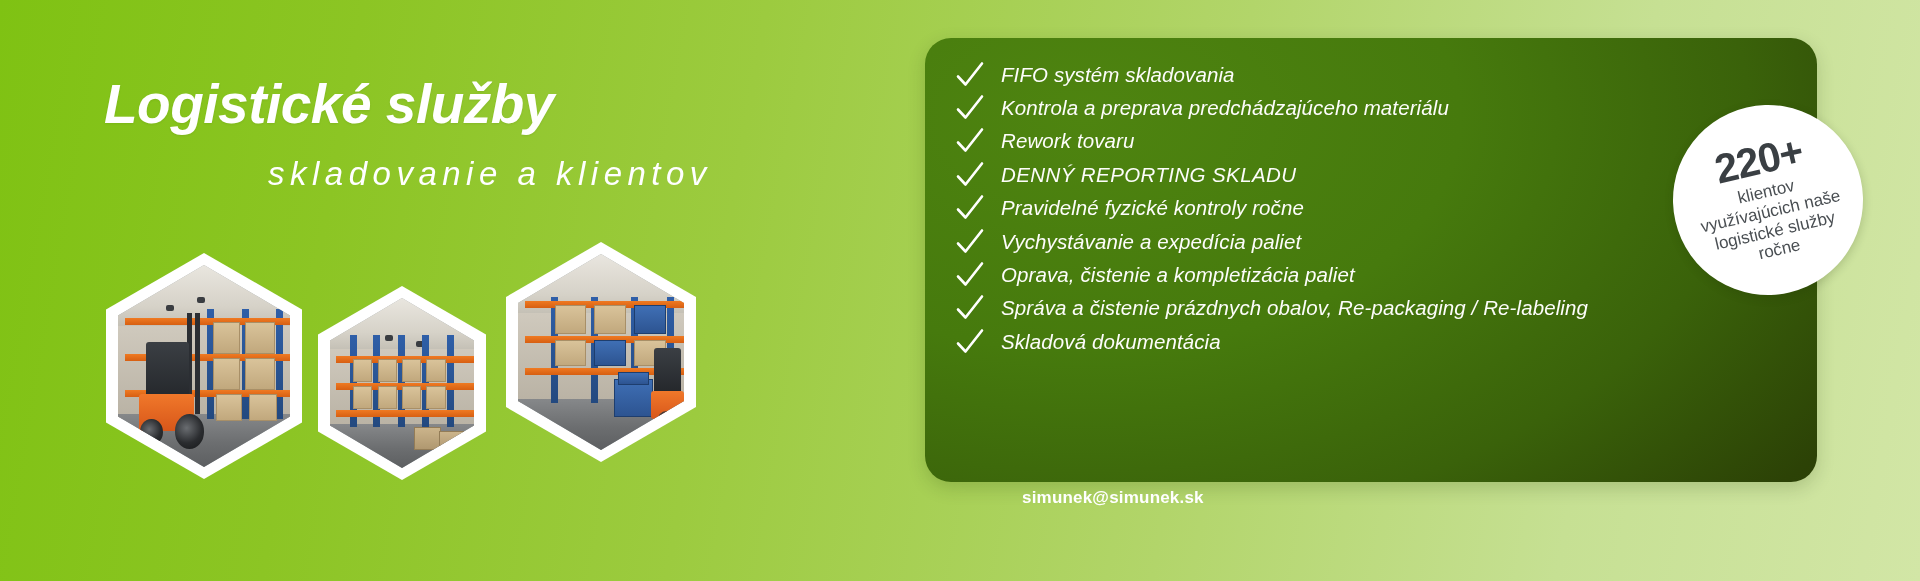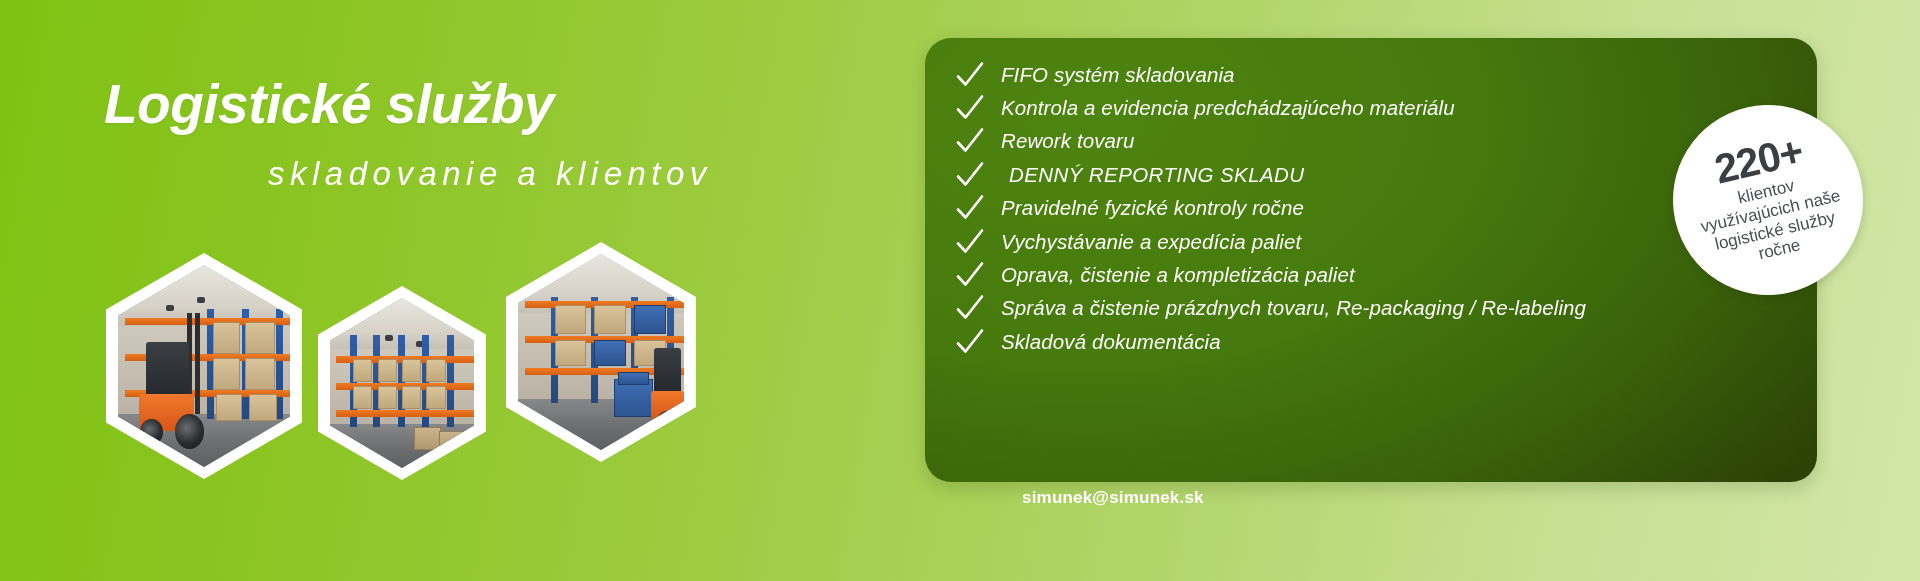--- a/index.html
+++ b/index.html
@@ -192,21 +192,20 @@
   }
   .check-label {
     font-size: 20.5px;
     font-weight: 400;
     color: #fdfdfb;
     white-space: nowrap;
     letter-spacing: 0.1px;
   }
   .check-label.upper {
     letter-spacing: 0.4px;
-    margin-left: 8px;
   }
 
   
   .badge {
     position: absolute;
     left: 1673px;
     top: 105px;
     width: 190px;
     height: 190px;
     border-radius: 50%;
@@ -354,21 +353,21 @@
     <li class="check-item">
           <svg class="check-icon" viewBox="0 0 34 34">
             <path d="M5 18.5 L12.5 26.5 L29 5.5" fill="none" stroke="#ffffff" stroke-width="2.6" stroke-linecap="round" stroke-linejoin="round"></path>
           </svg>
           <span class="check-label">FIFO systém skladovania</span>
         </li>
         <li class="check-item">
           <svg class="check-icon" viewBox="0 0 34 34">
             <path d="M5 18.5 L12.5 26.5 L29 5.5" fill="none" stroke="#ffffff" stroke-width="2.6" stroke-linecap="round" stroke-linejoin="round"></path>
           </svg>
-          <span class="check-label">Kontrola a evidencia predchádzajúceho materiálu</span>
+          <span class="check-label">Kontrola a preprava predchádzajúceho materiálu</span>
         </li>
         <li class="check-item">
           <svg class="check-icon" viewBox="0 0 34 34">
             <path d="M5 18.5 L12.5 26.5 L29 5.5" fill="none" stroke="#ffffff" stroke-width="2.6" stroke-linecap="round" stroke-linejoin="round"></path>
           </svg>
           <span class="check-label">Rework tovaru</span>
         </li>
         <li class="check-item">
           <svg class="check-icon" viewBox="0 0 34 34">
             <path d="M5 18.5 L12.5 26.5 L29 5.5" fill="none" stroke="#ffffff" stroke-width="2.6" stroke-linecap="round" stroke-linejoin="round"></path>
@@ -390,21 +389,21 @@
         <li class="check-item">
           <svg class="check-icon" viewBox="0 0 34 34">
             <path d="M5 18.5 L12.5 26.5 L29 5.5" fill="none" stroke="#ffffff" stroke-width="2.6" stroke-linecap="round" stroke-linejoin="round"></path>
           </svg>
           <span class="check-label">Oprava, čistenie a kompletizácia paliet</span>
         </li>
         <li class="check-item">
           <svg class="check-icon" viewBox="0 0 34 34">
             <path d="M5 18.5 L12.5 26.5 L29 5.5" fill="none" stroke="#ffffff" stroke-width="2.6" stroke-linecap="round" stroke-linejoin="round"></path>
           </svg>
-          <span class="check-label">Správa a čistenie prázdnych tovaru, Re-packaging / Re-labeling</span>
+          <span class="check-label">Správa a čistenie prázdnych obalov, Re-packaging / Re-labeling</span>
         </li>
         <li class="check-item">
           <svg class="check-icon" viewBox="0 0 34 34">
             <path d="M5 18.5 L12.5 26.5 L29 5.5" fill="none" stroke="#ffffff" stroke-width="2.6" stroke-linecap="round" stroke-linejoin="round"></path>
           </svg>
           <span class="check-label">Skladová dokumentácia</span>
         </li>
       </ul>
   </div>
 

